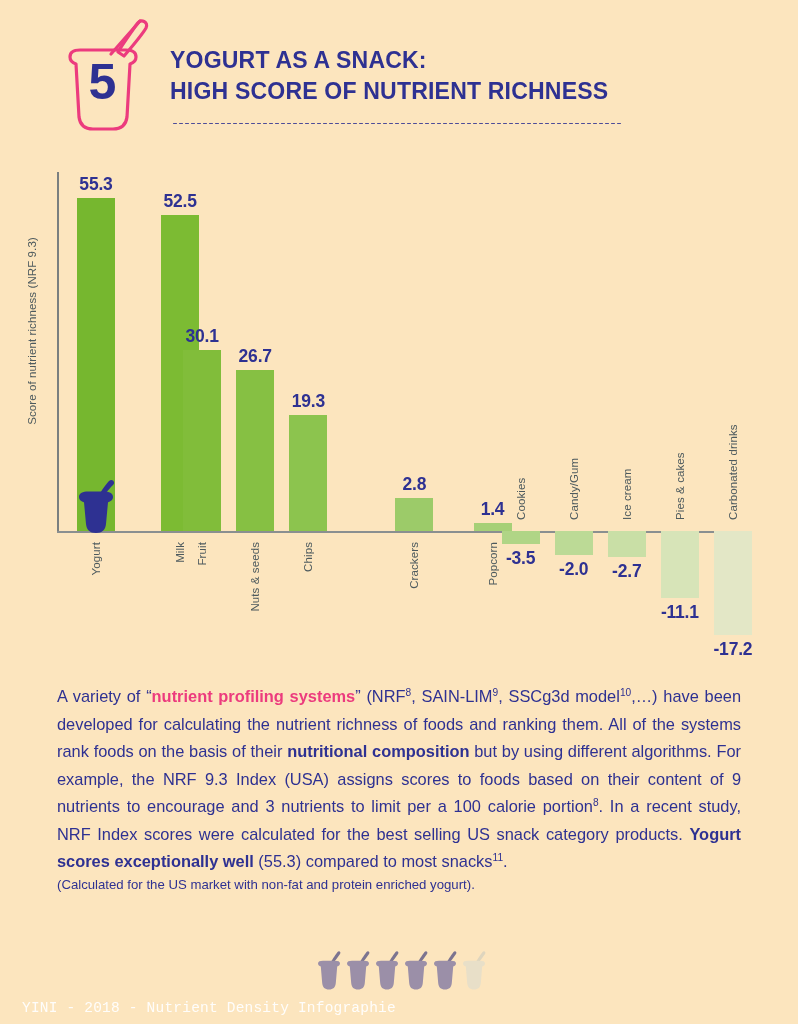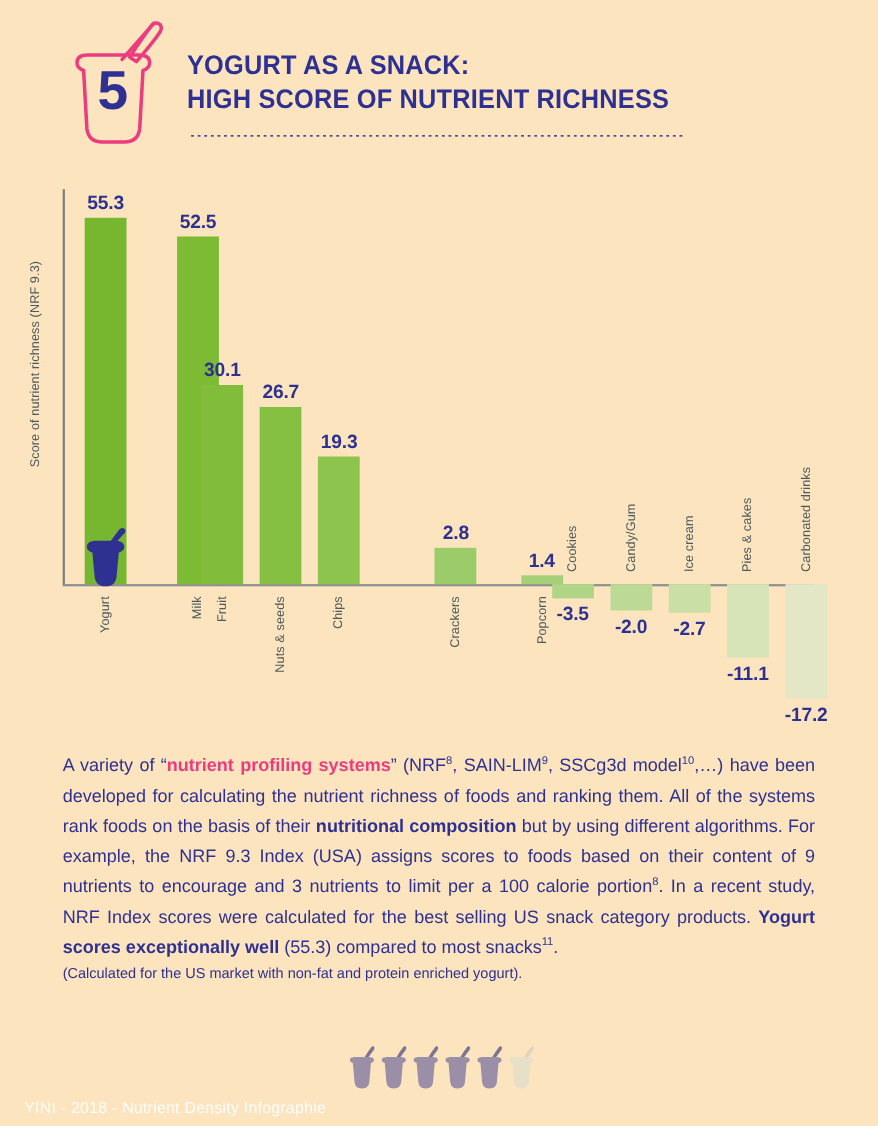--- a/index.html
+++ b/index.html
@@ -196,20 +196,21 @@
   }
   .footer-cup { width: 26px; height: 42px; position: relative; }
   .credit {
     position: absolute;
     left: 22px;
     top: 1000px;
     color: #FFFFFF;
     font-size: 14.5px;
     letter-spacing: 0.2px;
     opacity: 0.95;
+    font-family: Liberation Mono, monospace;
   }
 </style>
 </head>
 <body>
 
 <div class="page">
 
   <div class="header">
     <div class="badge-cup">
       <svg width="108" height="122" viewBox="0 0 108 122">

